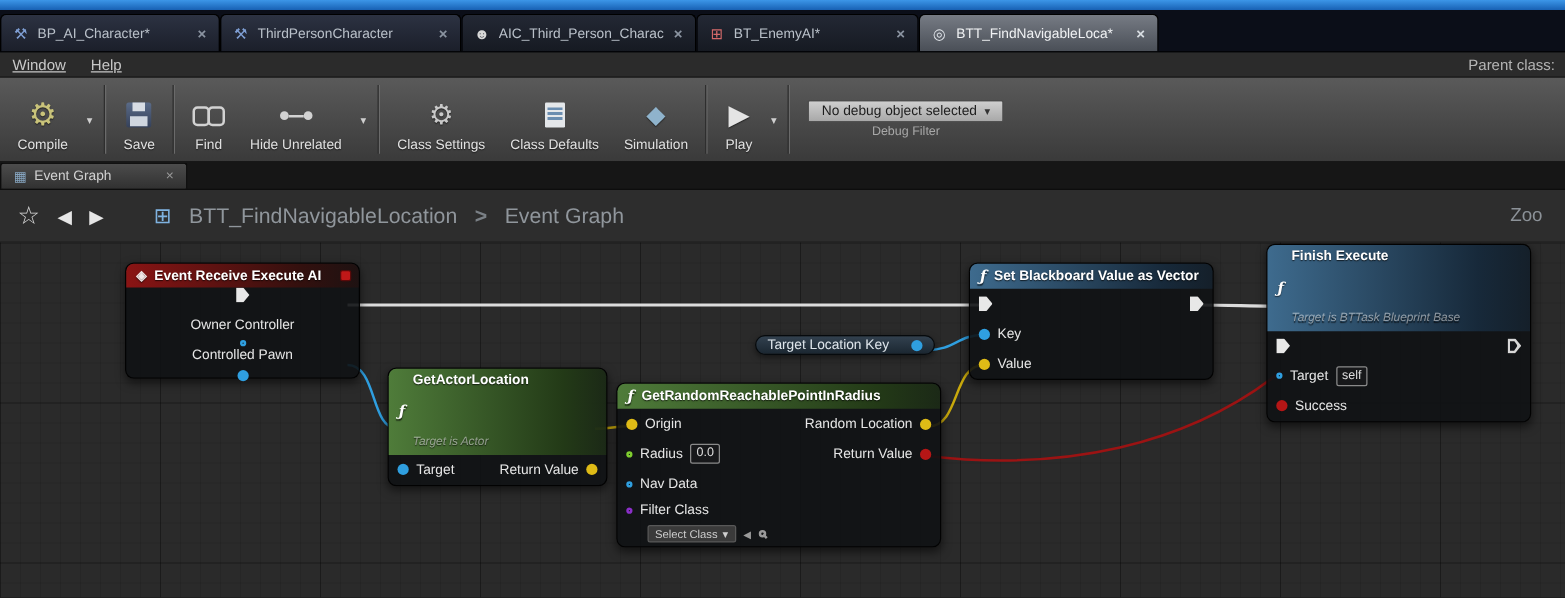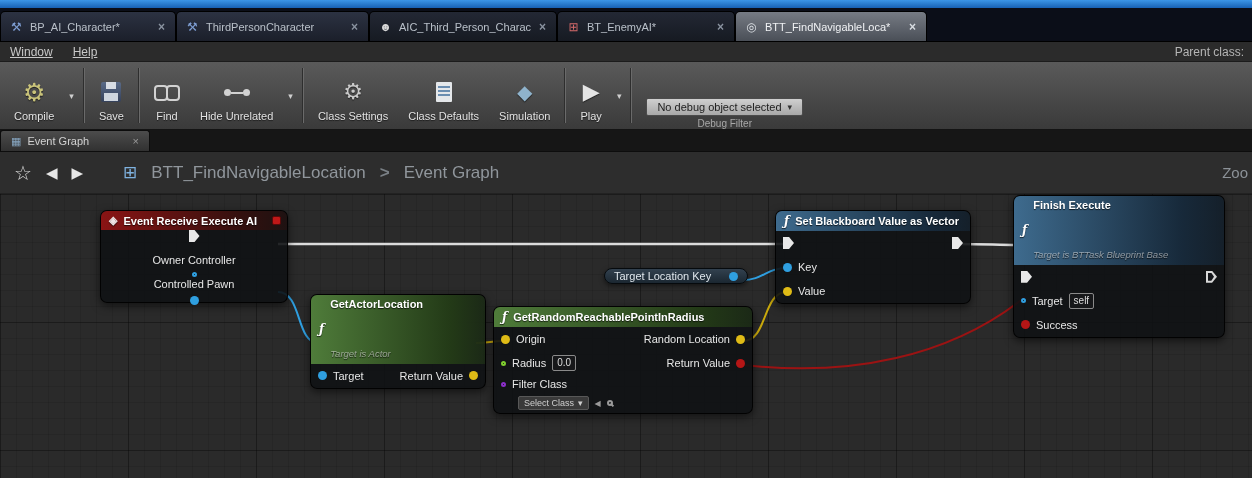--- a/index.html
+++ b/index.html
@@ -55,21 +55,21 @@
     border:2px solid #d2d2d2; border-radius:4px; }
   .icon-binoc::after{ content:""; position:absolute; right:0; top:0; width:10px; height:12px;
     border:2px solid #d2d2d2; border-radius:4px; }
   .icon-nodes{ position:relative; width:26px; height:12px; }
   .icon-nodes::before{ content:""; position:absolute; left:0; top:3px; width:7px; height:7px; border-radius:50%;
     background:#d2d2d2; box-shadow:19px 0 0 #d2d2d2; }
   .icon-nodes::after{ content:""; position:absolute; left:7px; top:6px; width:12px; height:2px; background:#d2d2d2; }
   .icon-doc{ width:16px; height:20px; background:#e4e7ea; border-radius:1px; position:relative; }
   .icon-doc::before{ content:""; position:absolute; left:2px; top:4px; width:12px; height:10px;
     background:repeating-linear-gradient(#6a8db0 0 2px, transparent 2px 4px); }
-  .debug-box{ display:flex; flex-direction:column; align-items:center; justify-content:flex-end; gap:2px; padding:0 10px; }
+  .debug-box{ display:flex; flex-direction:column; align-items:center; justify-content:center; gap:2px; padding:0 10px; }
   .debug-btn{ background:linear-gradient(#cfcfcf,#a8a8a8); border:1px solid #4c4c4c; border-radius:2px;
     color:#1d1d1d; font-size:11px; padding:2px 10px; display:flex; gap:6px; align-items:center; }
   .debug-btn .tb-caret{ color:#333; padding:0; }
   .debug-label{ color:#a8a8a8; font-size:10px; }
 
   
   .doc-tabbar{ height:22px; background:#161616; display:flex; align-items:flex-end; border-bottom:1px solid #0d0d0d; }
   .doc-tab{ height:21px; display:flex; align-items:center; gap:6px; padding:0 10px; min-width:150px;
     background:linear-gradient(#4c4c4c,#313131); border:1px solid #0c0c0c; border-bottom:none;
     border-radius:3px 3px 0 0; color:#d2d2d2; font-size:11px; }
@@ -77,21 +77,21 @@
   .doc-tab .tclose{ color:#9a9a9a; font-size:11px; margin-left:auto; }
 
   
   .breadcrumb{ height:42px; background:#2d2d2d; display:flex; align-items:center; gap:14px; padding:0 14px;
     position:relative; border-bottom:1px solid #222; }
   .bc-star{ color:#d8d8d8; font-size:20px; }
   .bc-nav{ color:#e6e6e6; font-size:15px; }
   .bc-grid{ color:#7fb2e0; font-size:17px; margin-left:26px; }
   .bc-root,.bc-current{ color:#90969c; font-size:17px; }
   .bc-sep{ color:#7a8086; font-size:17px; font-weight:bold; }
-  .bc-zoom{ position:absolute; right:4px; top:12px; color:#8c9298; font-size:15px; }
+  .bc-zoom{ position:absolute; right:18px; top:12px; color:#8c9298; font-size:15px; }
 
   
   .canvas{ position:relative; flex:1; background-color:#2a2a2a; overflow:hidden;
     background-image:
       linear-gradient(rgba(0,0,0,.28) 1px, transparent 1px),
       linear-gradient(90deg, rgba(0,0,0,.28) 1px, transparent 1px),
       linear-gradient(rgba(0,0,0,.10) 1px, transparent 1px),
       linear-gradient(90deg, rgba(0,0,0,.10) 1px, transparent 1px);
     background-size:128px 128px, 128px 128px, 16px 16px, 16px 16px; }
   .wires{ position:absolute; inset:0; width:100%; height:100%; }
@@ -336,20 +336,24 @@
         <span class="half">
           <span class="p h-green"></span>
           <span>Radius</span>
           <span class="valbox">0.0</span>
         </span>
         <span class="half">
           <span>Return Value</span>
           <span class="p f-red"></span>
         </span>
       </div>
+      <div class="row">
+        <span class="p h-blue"></span>
+        <span>Nav Data</span>
+      </div>
       <div class="row" style="height:18px;">
         <span class="p h-purple"></span>
         <span>Filter Class</span>
       </div>
       <div class="row selrow">
         <span class="selclass">
           <span>Select Class</span>
           <span>▾</span>
         </span>
         <span class="mini">◀</span>

